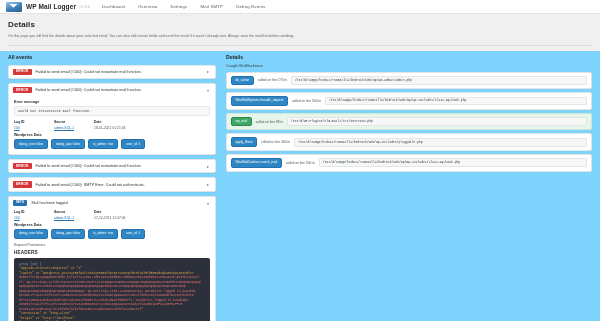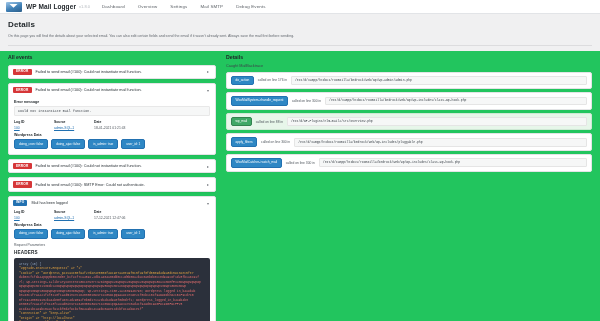--- a/index.html
+++ b/index.html
@@ -3,21 +3,21 @@
 <meta charset="utf-8">
 <style>
   * { box-sizing: border-box; margin: 0; padding: 0; }
   html, body {
     width: 600px; height: 321px;
     font-family: "Liberation Sans", sans-serif;
     background: #f0f0f1;
     color: #2c3338;
     overflow: hidden;
   }
-  .page { width: 600px; height: 321px; position: relative; background:#22c55e; }
+  .page { width: 600px; height: 321px; position: relative; background:#7dd3fc; }
 
   
   .adminbar {
     height: 14px; background: #fff; display: flex; align-items: center;
     padding: 0 6px; border-bottom: 1px solid #e2e4e7;
   }
   .logo-mark {
     width: 16px; height: 10px; margin-right: 4px; position: relative;
     background: linear-gradient(160deg,#9fc6e8 0%,#3e7fb5 55%,#2d5f8a 100%);
     border-radius: 1px; flex: 0 0 auto;

